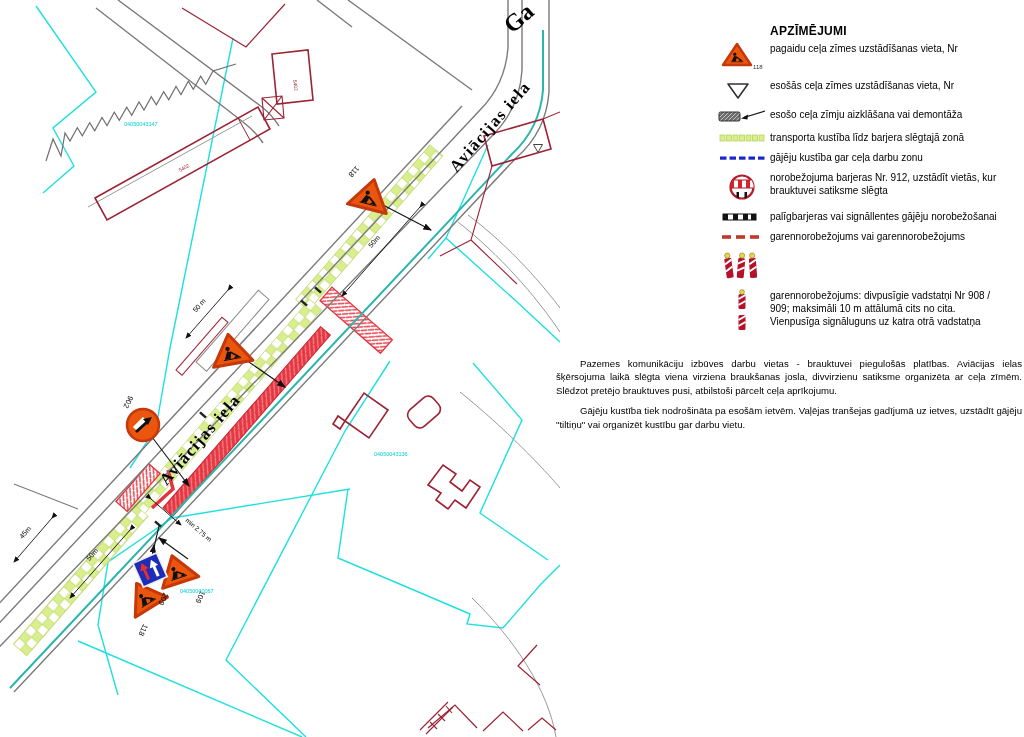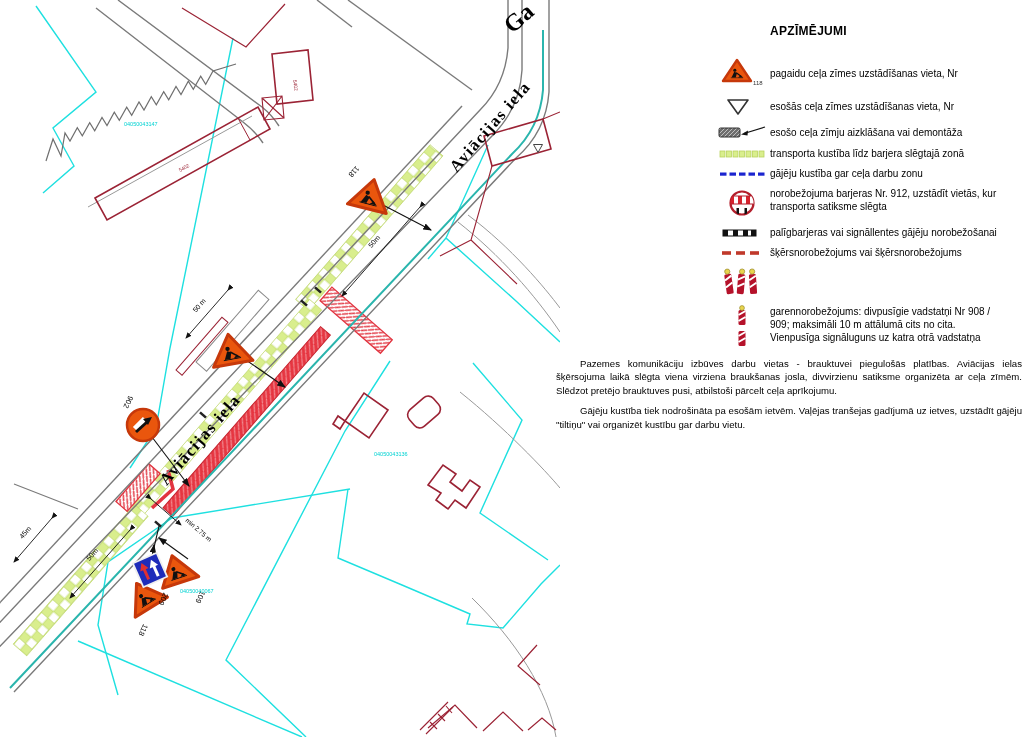--- a/index.html
+++ b/index.html
@@ -1,22 +1,22 @@
 <!DOCTYPE html>
 <html><head>
 <meta charset="utf-8">
 <style>
   html,body{margin:0;padding:0;background:#fff;}
   .canvas{position:relative;width:1024px;height:737px;background:#fff;overflow:hidden;
           font-family:"Liberation Sans","DejaVu Sans",sans-serif;color:#000;}
   .map-wrap{position:absolute;left:0;top:0;width:560px;height:737px;}
   
   .legend{position:absolute;left:714px;top:24px;width:300px;}
-  .lg-title{font-size:12px;font-weight:bold;letter-spacing:.3px;margin:0 0 20px 56px;}
-  .lg-row{display:flex;align-items:center;margin-bottom:7px;}
+  .lg-title{font-size:12px;font-weight:bold;letter-spacing:.3px;margin:0 0 4px 56px;}
+  .lg-row{display:flex;margin-bottom:7px;}
   .lg-row.top{align-items:flex-start;}
   .lg-ic{flex:0 0 56px;display:flex;justify-content:center;align-items:center;}
   .lg-tx{font-size:10px;line-height:1.3;width:238px;}
   
   .notes{position:absolute;left:556px;top:357px;width:466px;font-size:9.6px;line-height:1.4;text-align:justify;}
   .notes p{margin:0 0 7px 0;text-indent:24px;}
   svg text{font-family:"Liberation Sans","DejaVu Sans",sans-serif;}
   svg text.serif{font-family:"Liberation Serif","DejaVu Serif",serif;}
 </style>
 </head>
@@ -315,21 +315,21 @@
             <rect x="20" y="9" width="4" height="8" fill="#d6232e"></rect>
               <rect x="8" y="9" width="4" height="8" fill="#fff"></rect>
             <rect x="16" y="9" width="4" height="8" fill="#fff"></rect>
               <rect x="24" y="9" width="4" height="8" fill="#fff"></rect>
             <path d="M4,9 H28 M4,17 H28" stroke="#b31f2c" stroke-width="1"></path>
             <rect x="10.5" y="21" width="2.5" height="7" fill="#111"></rect>
               <rect x="18.5" y="21" width="2.5" height="7" fill="#111"></rect>
           </g>
         </svg>
       </div>
-      <div class="lg-tx">norobežojuma barjeras Nr. 912, uzstādīt vietās, kur transporta satiksme slēgta</div>
+      <div class="lg-tx">norobežojuma barjeras Nr. 912, uzstādīt vietās, kur brauktuvei satiksme slēgta</div>
     </div>
 
     <div class="lg-row">
       <div class="lg-ic">
         <svg width="44" height="10" viewBox="0 0 44 10">
           <rect x="3" y="2" width="33" height="6" fill="#fff" stroke="#111" stroke-width="1"></rect>
           <rect x="3" y="2" width="5" height="6" fill="#111"></rect>
             <rect x="13" y="2" width="5" height="6" fill="#111"></rect>
           <rect x="23" y="2" width="5" height="6" fill="#111"></rect>
             <rect x="31" y="2" width="5" height="6" fill="#111"></rect>
@@ -341,21 +341,21 @@
     <div class="lg-row">
       <div class="lg-ic">
         <svg width="44" height="8" viewBox="0 0 44 8">
           <g fill="#c0392b">
             <rect x="2" y="2.2" width="9" height="3.6"></rect>
               <rect x="16" y="2.2" width="9" height="3.6"></rect>
               <rect x="30" y="2.2" width="9" height="3.6"></rect>
           </g>
         </svg>
       </div>
-      <div class="lg-tx">šķērsnorobežojums vai šķērsnorobežojums</div>
+      <div class="lg-tx">garennorobežojums vai garennorobežojums</div>
     </div>
 
     <div class="lg-row top">
       <div class="lg-ic">
         <svg width="40" height="32" viewBox="0 0 40 32">
           <g>
             <g transform="translate(7,18) rotate(-8)">
               <rect x="-3.5" y="-10" width="7" height="20" rx="1.5" fill="#b5122a"></rect>
               <path d="M-3.5,-4 L3.5,-8 M-3.5,3 L3.5,-1" stroke="#fff" stroke-width="2"></path>
               <circle cx="0" cy="-12.5" r="2.6" fill="#e8d44d" stroke="#9a8c30" stroke-width="0.7"></circle>

